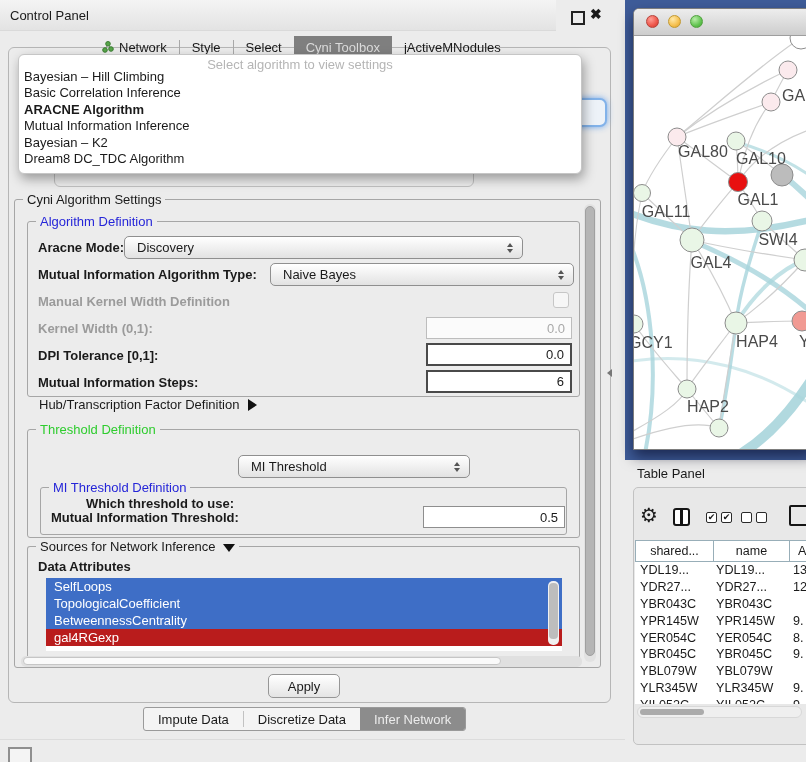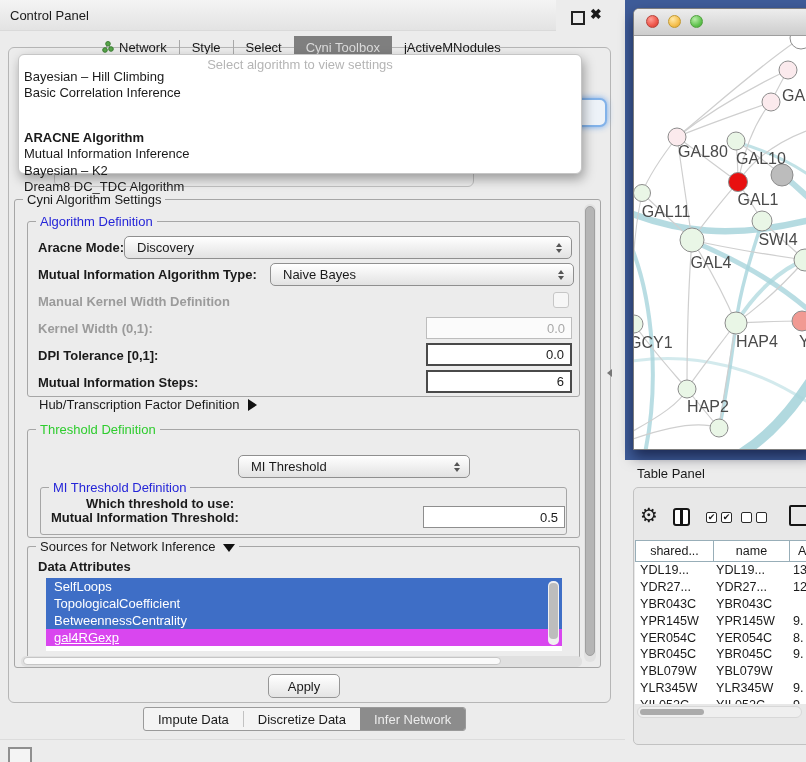--- a/index.html
+++ b/index.html
@@ -22,21 +22,21 @@
   .neticon{display:inline-flex;width:12px;height:12px;}
 
   #cp-panel{left:8px;top:47px;width:603px;height:656px;border:1px solid #b6b6b6;border-radius:6px;background:#ececec;box-sizing:border-box;}
 
   
   #dd{left:18px;top:54px;width:562px;height:118px;background:#fff;border:1px solid #c6c6c6;border-radius:6px;
       box-shadow:2px 5px 12px rgba(0,0,0,.35);z-index:30;}
   #dd-prompt{position:absolute;left:0;top:2px;width:100%;text-align:center;color:#b5b5b5;}
   #dd-list{position:absolute;left:3px;top:14px;right:19px;}
   .ddi{line-height:16.4px;padding-left:2px;white-space:nowrap;}
-  .ddi.sel{font-weight:bold;margin-top:28px;}
+  .ddi.sel{font-weight:bold;}
 
   #ghost-combo{left:565px;top:98px;width:38px;height:25px;border:2px solid #82b2e9;border-radius:7px;background:#edf2f8;
       box-shadow:0 0 6px rgba(100,160,235,.9);z-index:8;}
   #ghost-combo2{left:54px;top:162px;width:418px;height:23px;border:1px solid #c0c0c0;border-radius:6px;z-index:5;}
 
   
   .grp{border:1px solid #a6a6a6;border-radius:3px;}
   .gt{position:absolute;top:-8px;left:8px;background:#ececec;padding:0 4px;line-height:15px;white-space:nowrap;}
 
   #settings{left:14px;top:199px;width:585px;height:467px;z-index:2;}
@@ -48,21 +48,21 @@
   .combo{height:23px;border:1px solid #8f8f8f;border-radius:5px;background:linear-gradient(#ffffff,#e2e2e2);
          box-sizing:border-box;display:flex;align-items:center;padding-left:12px;position:absolute;}
   .spin{position:absolute;right:9px;top:50%;transform:translateY(-50%);display:flex;flex-direction:column;gap:2px;}
   .spin i{display:block;width:0;height:0;border-left:3.5px solid transparent;border-right:3.5px solid transparent;}
   .spin .up{border-bottom:4px solid #555;}
   .spin .dn{border-top:4px solid #555;}
   .tf{height:22px;border:1px solid #bdbdbd;background:#fbfbfb;box-sizing:border-box;display:flex;align-items:center;
       justify-content:flex-end;padding-right:6px;position:absolute;}
   .tf.dark{border:2px solid #4a4a4a;background:#fff;height:23px;}
 
-  #l-aracne{left:10px;top:18px;} #cb-aracne{left:96px;top:14px;width:448px;}
+  #l-aracne{left:10px;top:18px;} #cb-aracne{left:96px;top:14px;width:399px;}
   #l-mitype{left:10px;top:45px;} #cb-mitype{left:242px;top:41px;width:304px;}
   #l-manual{left:10px;top:72px;} #chk-manual{left:525px;top:70px;width:14px;height:14px;border:1px solid #c6c6c6;border-radius:3px;background:#f6f6f6;}
   #l-kernel{left:10px;top:99px;} #f-kernel{left:398px;top:95px;width:146px;color:#a9a9a9;}
   #l-dpi{left:10px;top:126px;}   #f-dpi{left:398px;top:121px;width:146px;}
   #l-misteps{left:10px;top:153px;} #f-misteps{left:398px;top:148px;width:146px;}
 
   #hub-row{left:24px;top:197px;display:flex;align-items:center;gap:9px;}
   .tri-r{width:0;height:0;border-top:6px solid transparent;border-bottom:6px solid transparent;border-left:9px solid #111;display:inline-block;}
   .tri-d{width:0;height:0;border-left:6px solid transparent;border-right:6px solid transparent;border-top:8px solid #111;display:inline-block;margin-left:7px;transform:translateY(1px);}
 
@@ -242,21 +242,21 @@
   <div class="abs grp" id="src">
     <span class="gt"><span>Sources for Network Inference</span><span class="tri-d"></span></span>
     <div class="abs b" id="l-attrs">Data Attributes</div>
     <div class="abs" id="srclist">
       <div class="abs" id="srcsb">
           <div id="srcsb-thumb"></div>
         </div>
     <div class="srci" style="background: rgb(62, 110, 198);">SelfLoops</div>
         <div class="srci" style="background: rgb(62, 110, 198);">TopologicalCoefficient</div>
         <div class="srci" style="background: rgb(62, 110, 198);">BetweennessCentrality</div>
-        <div class="srci" style="background: #d946ef; text-decoration: underline;">gal4RGexp</div>
+        <div class="srci" style="background: #b91c1c;">gal4RGexp</div>
       </div>
   </div>
 
   <div class="abs" id="hsb">
       <div id="hsb-thumb"></div>
     </div>
 </div>
 
 <div class="abs" id="apply">Apply</div>
 <div class="abs" id="btabs">

